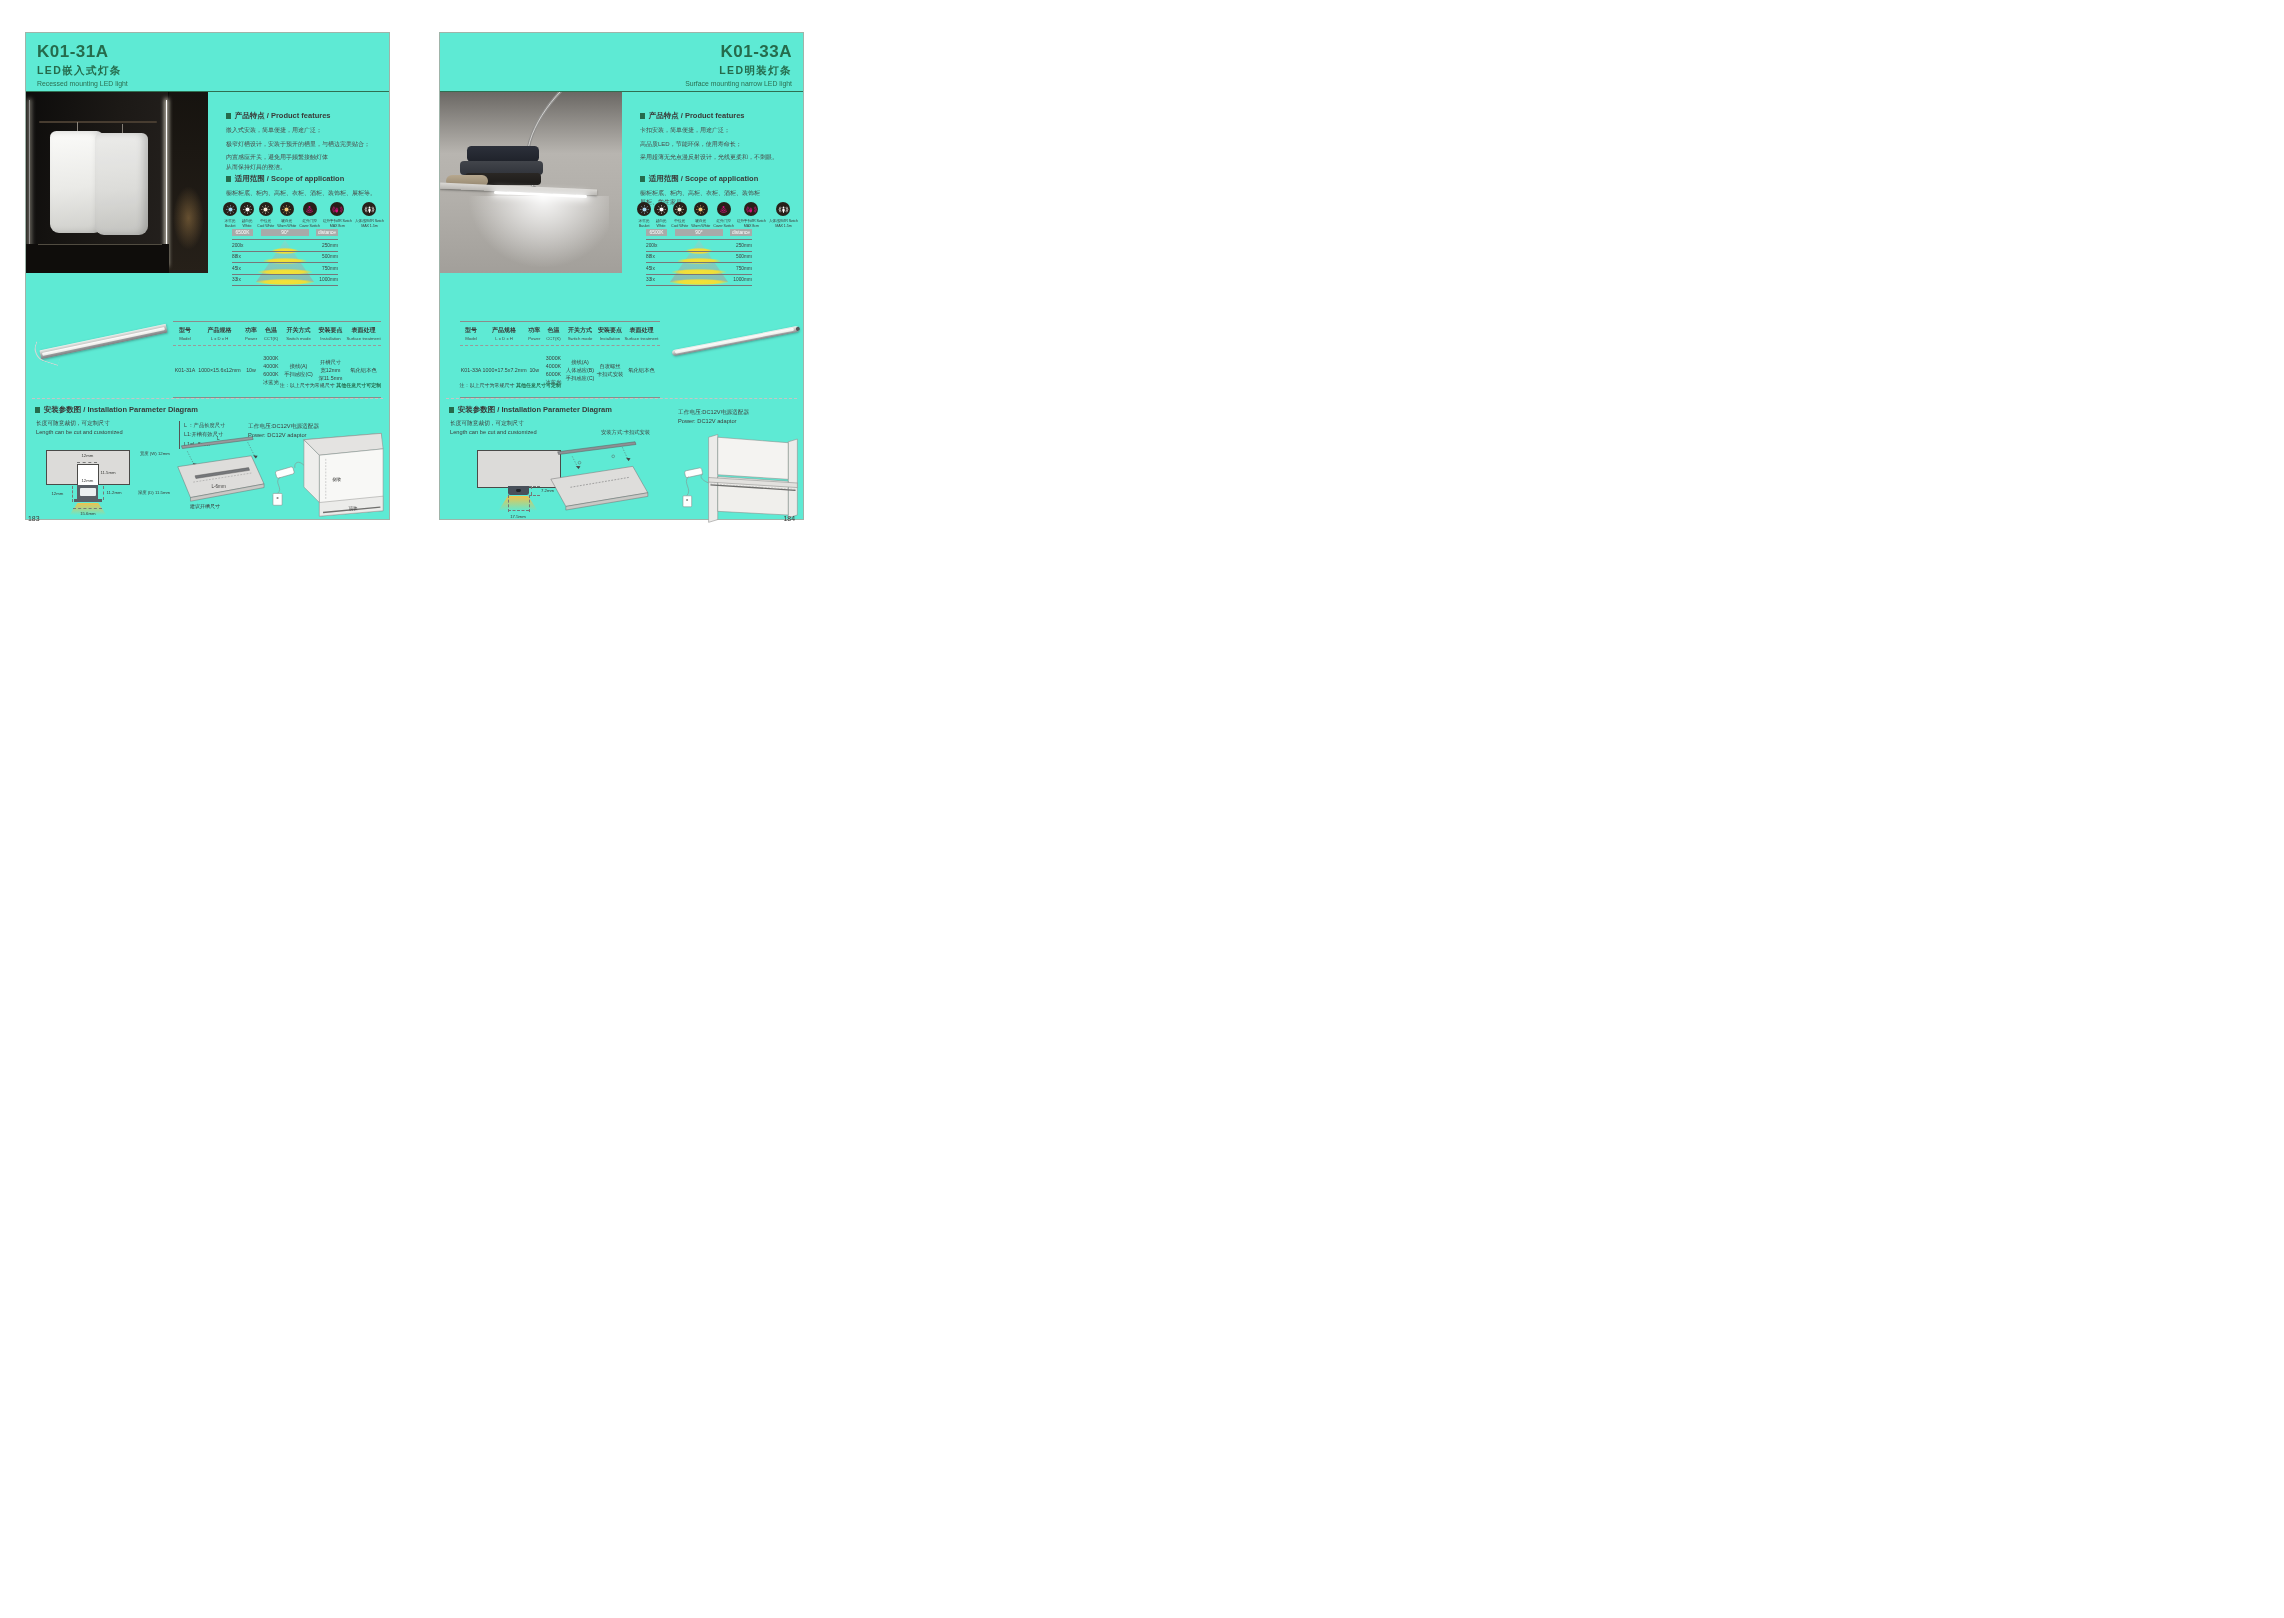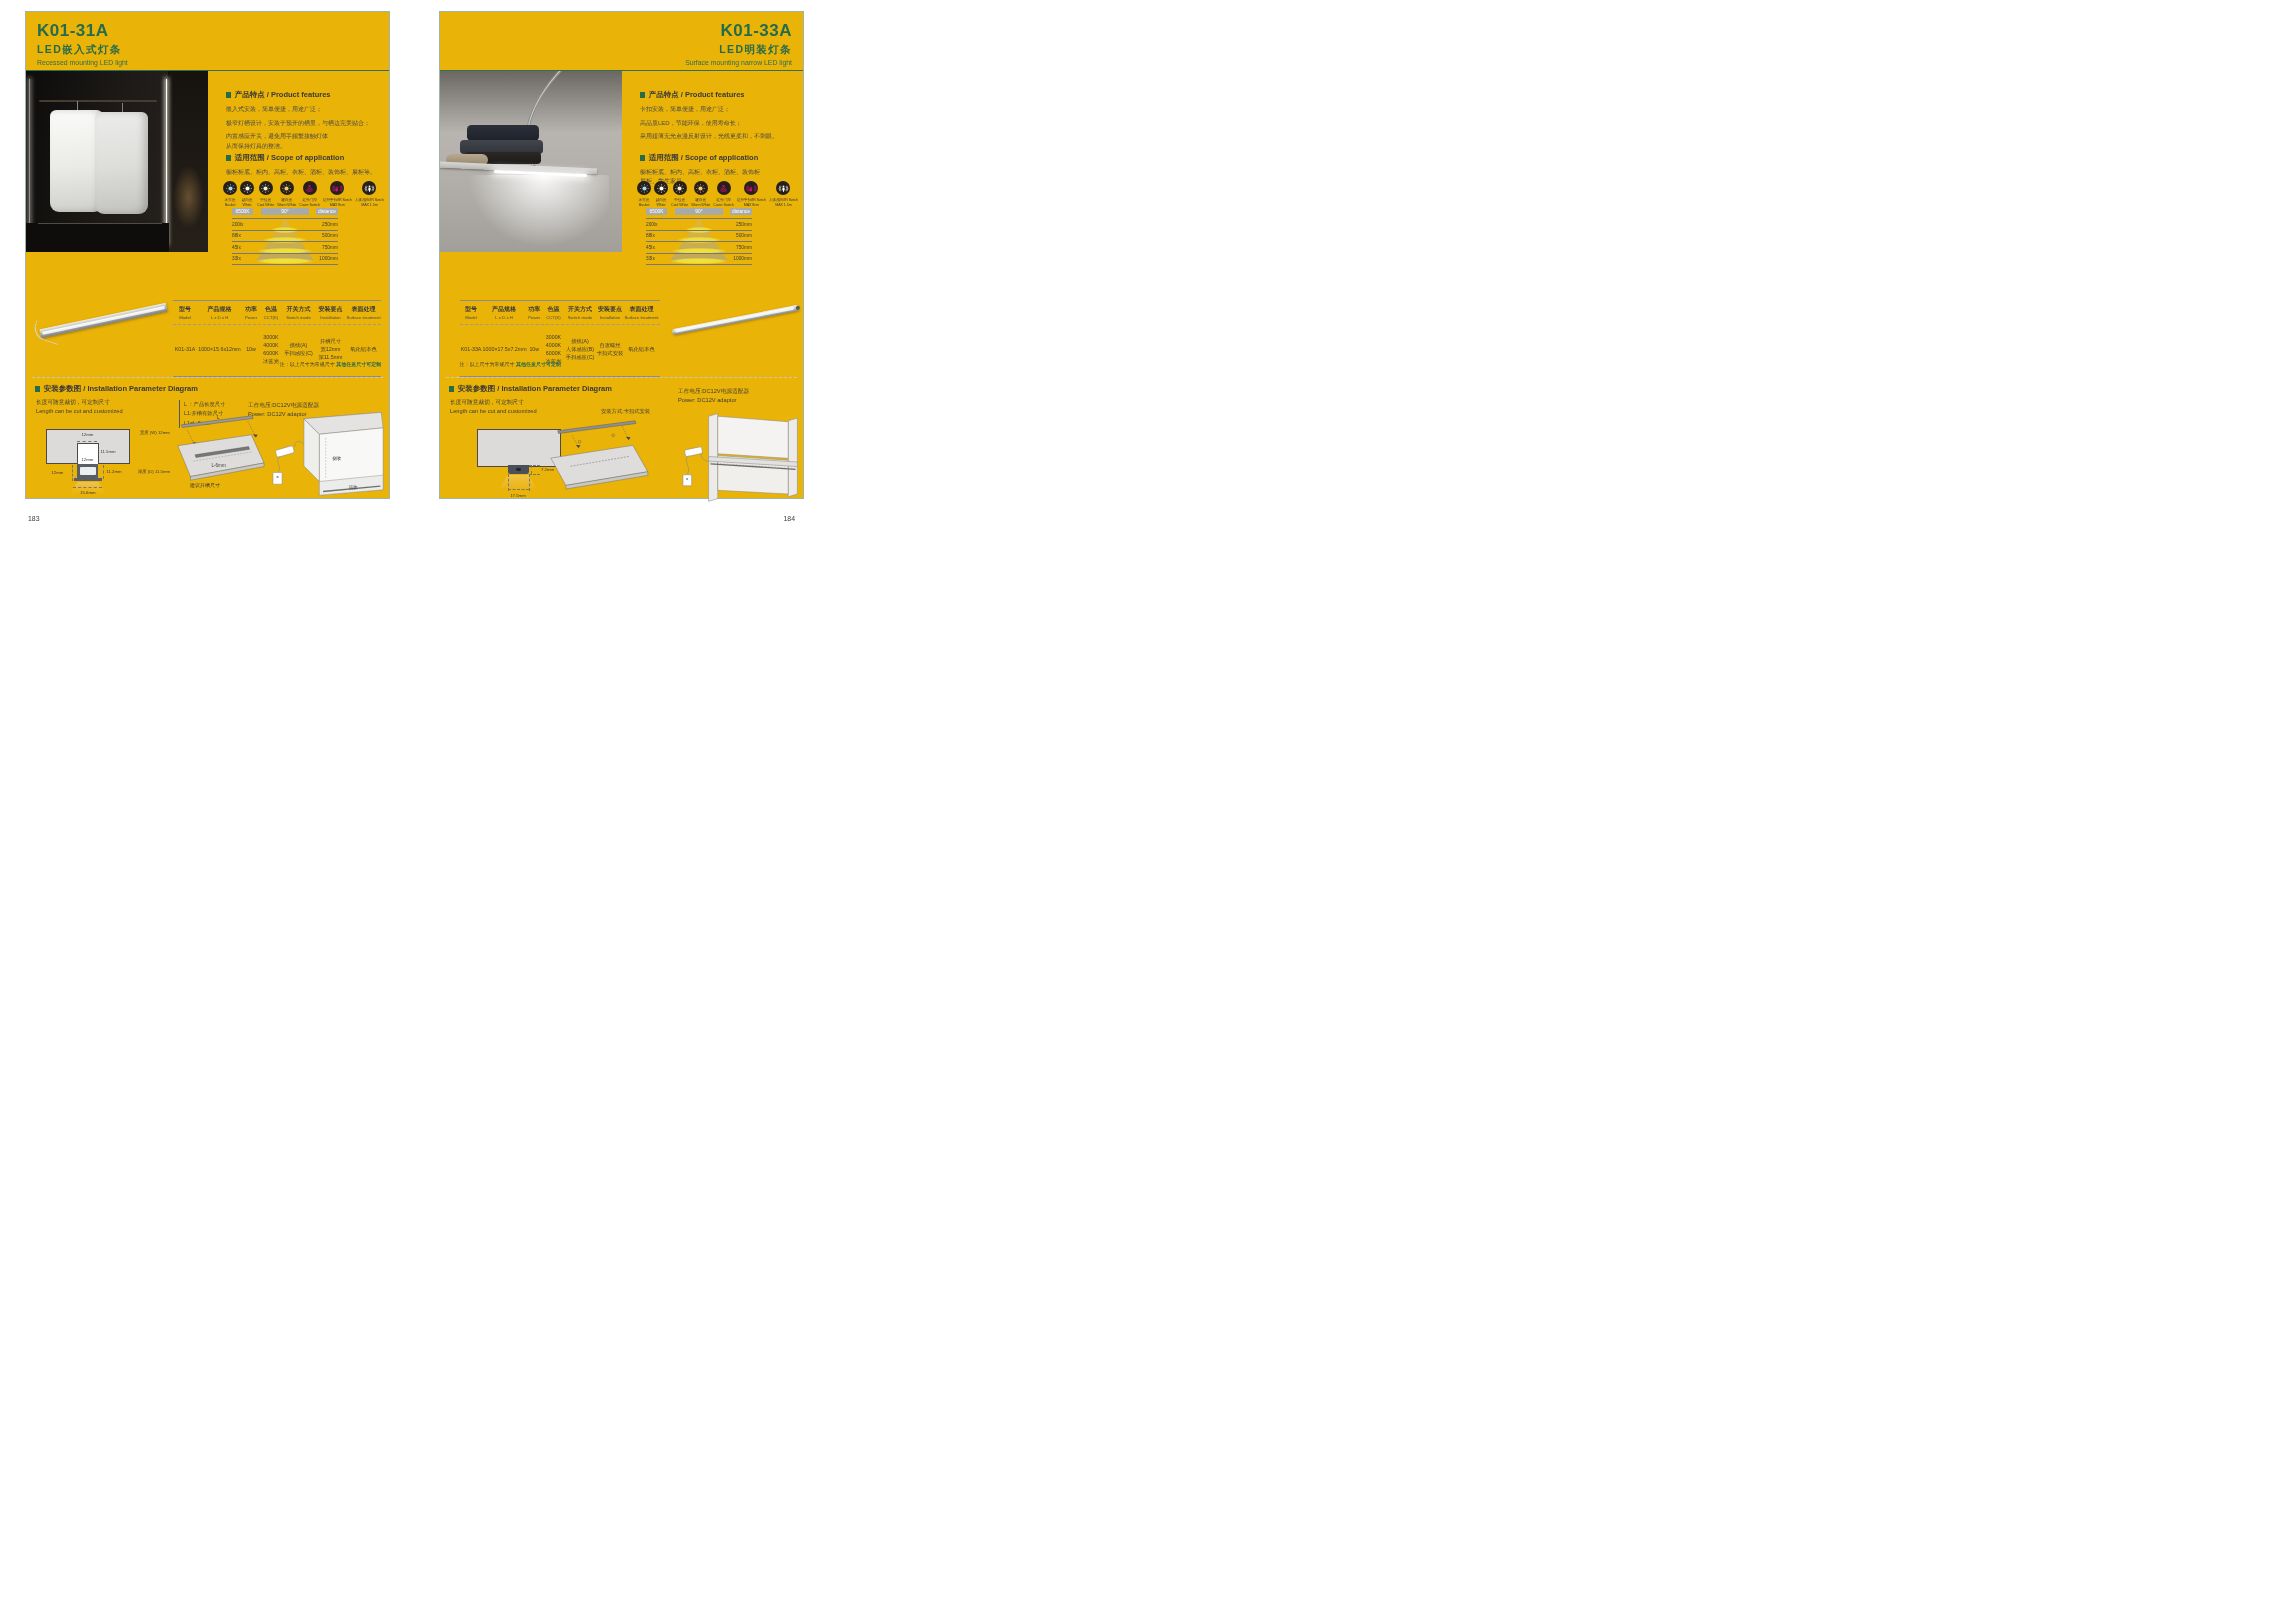--- a/index.html
+++ b/index.html
@@ -1,18 +1,18 @@
 <!DOCTYPE html>
 <html style="font-size:7.3px"><head>
 <meta charset="utf-8">
 <style>
   html,body{margin:0;padding:0;background:#fff;}
   .sheet{position:relative;width:827px;height:539px;background:#fff;overflow:hidden;
          font-family:"Liberation Sans","DejaVu Sans",sans-serif;color:#3d3d3b;}
-  .page{position:absolute;top:11px;width:363px;height:486px;border:0.5px solid #9fb4a9;background:#eab308;}
+  .page{position:absolute;top:32px;width:363px;height:486px;border:0.5px solid #9fb4a9;background:#5eead4;}
   .pL{left:25px}.pR{left:439px}
   .rule{position:absolute;left:0;right:0;top:58px;height:0.9px;background:#2e7051}
   .tblock{position:absolute;top:10px}
   .tL{left:11px}.tR{right:11px;text-align:right}
   .model{font-size:17px;font-weight:bold;color:#256b4c;letter-spacing:0.5px;line-height:1}
   .sub-zh{font-size:10.5px;font-weight:bold;color:#256b4c;letter-spacing:1.4px;margin-top:3.7px}
   .sub-en{font-size:6.9px;color:#2b6e50;margin-top:2.7px}
   
   .photo{position:absolute;top:59px;left:0;width:182px;height:181px;overflow:hidden}
   .ph31{background:linear-gradient(100deg,#0d0c0b 0%,#1c1916 45%,#292522 100%)}

